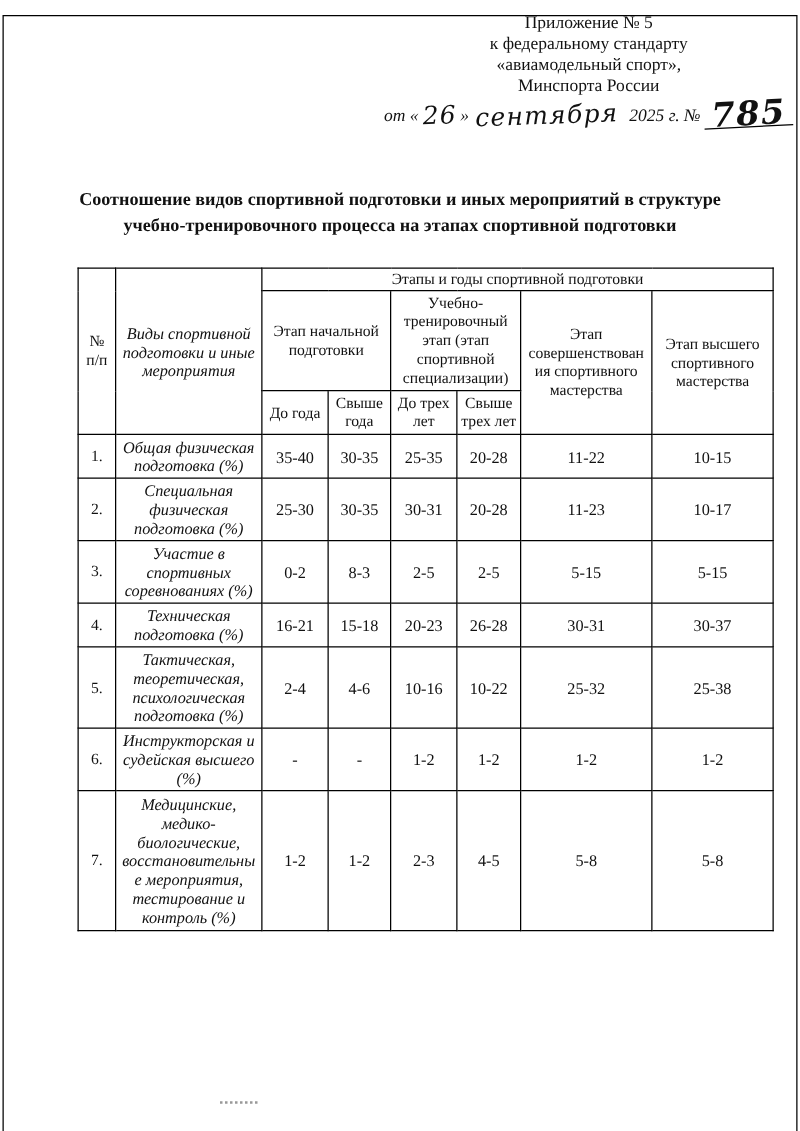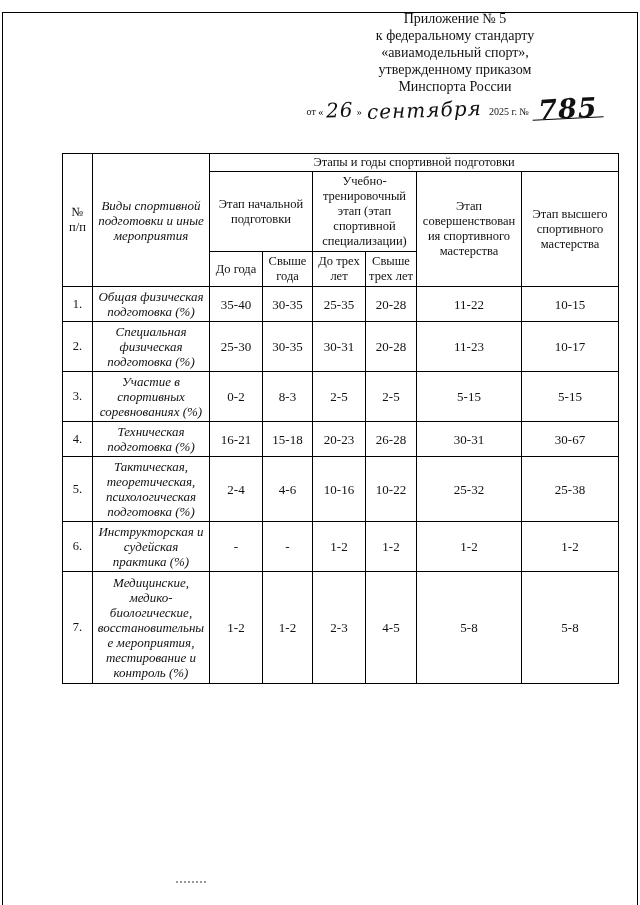--- a/index.html
+++ b/index.html
@@ -20,36 +20,36 @@
   .page-inner { position: relative; width: 100%; height: 100%; }
 
   .page-number {
     text-align: center;
     padding-top: 34px;
     font-size: 14px;
   }
 
   .doc-header {
     width: 310px;
-    margin: 10px 30px 0 auto;
+    margin: 10px 14px 0 auto;
     text-align: center;
     font-size: 14px;
     line-height: 17px;
   }
   .doc-header .hline { display: block; }
 
   .date-line {
     display: flex;
     justify-content: center;
     align-items: baseline;
     gap: 3px;
     margin-top: 2px;
     height: 34px;
   }
-  .printed { font-size: 10px; white-space: pre; }
+  .printed { font-size: 14px; white-space: pre; font-style: italic; }
   .hw {
     font-family: "DejaVu Serif", serif;
     font-style: italic;
     font-size: 20px;
     letter-spacing: 1px;
     display: inline-block;
     transform: rotate(-2deg) translateY(2px);
   }
   .hw-month { margin: 0 2px; }
   .hw-num {
@@ -108,32 +108,32 @@
 <body>
 
 <div class="page-inner">
   <div class="scan-frame"></div>
 
 
   <div class="doc-header">
     <span class="hline">Приложение № 5</span>
     <span class="hline">к федеральному стандарту</span>
     <span class="hline">«авиамодельный спорт»,</span>
-    <span class="hline">утвержденному приказом</span>
     <span class="hline">Минспорта России</span>
     <div class="date-line">
       <span class="printed">от «</span>
       <span class="hw">26</span>
       <span class="printed">»</span>
       <span class="hw hw-month">сентября</span>
       <span class="printed"> 2025 г. №</span>
       <span class="hw hw-num">785</span>
     </div>
   </div>
 
+  <div class="doc-title">Соотношение видов спортивной подготовки и иных мероприятий в структуре учебно-тренировочного процесса на этапах спортивной подготовки</div>
 
   <div class="table-wrap">
     <table>
       <colgroup>
         <col style="width:30px">
         <col style="width:117px">
         <col style="width:53px">
         <col style="width:50px">
         <col style="width:53px">
         <col style="width:51px">
@@ -190,35 +190,35 @@
           <td class="cell-val">5-15</td>
         </tr>
         <tr class="r4">
           <td>4.</td>
           <td class="cell-label">Техническая подготовка (%)</td>
           <td class="cell-val">16-21</td>
           <td class="cell-val">15-18</td>
           <td class="cell-val">20-23</td>
           <td class="cell-val">26-28</td>
           <td class="cell-val">30-31</td>
-          <td class="cell-val">30-67</td>
+          <td class="cell-val">30-37</td>
         </tr>
         <tr class="r5">
           <td>5.</td>
           <td class="cell-label">Тактическая, теоретическая, психологическая подготовка (%)</td>
           <td class="cell-val">2-4</td>
           <td class="cell-val">4-6</td>
           <td class="cell-val">10-16</td>
           <td class="cell-val">10-22</td>
           <td class="cell-val">25-32</td>
           <td class="cell-val">25-38</td>
         </tr>
         <tr class="r6">
           <td>6.</td>
-          <td class="cell-label">Инструкторская и судейская практика (%)</td>
+          <td class="cell-label">Инструкторская и судейская высшего (%)</td>
           <td class="cell-val">-</td>
           <td class="cell-val">-</td>
           <td class="cell-val">1-2</td>
           <td class="cell-val">1-2</td>
           <td class="cell-val">1-2</td>
           <td class="cell-val">1-2</td>
         </tr>
         <tr class="r7">
           <td>7.</td>
           <td class="cell-label">Медицинские, медико-биологические, восстановительные мероприятия, тестирование и контроль (%)</td>

